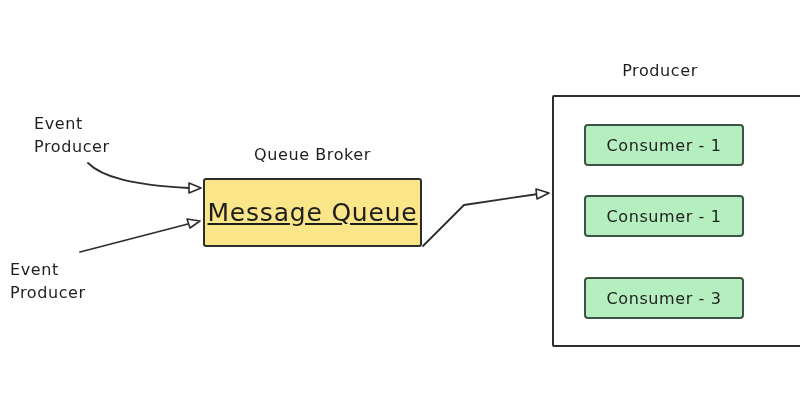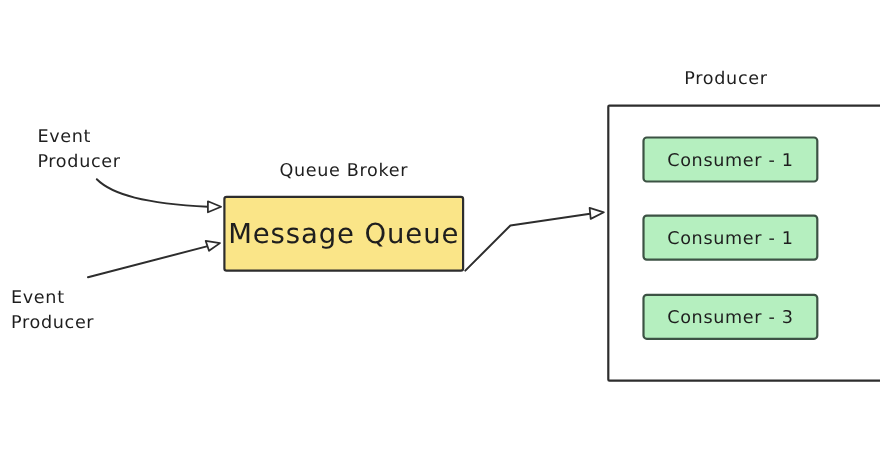--- a/index.html
+++ b/index.html
@@ -33,20 +33,21 @@
     position: absolute;
     left: 203px; top: 178px;
     width: 219px; height: 69px;
     background: #fae588;
     border: 2.5px solid #2d2d2d;
     border-radius: 3px;
     box-sizing: border-box;
     display: flex;
     align-items: center;
     justify-content: center;
+    text-decoration: underline;
   }
   .queue-box .queue-text {
     font-size: 25px;
     letter-spacing: 0.8px;
     color: #1e1e1e;
   }
   .consumers-container {
     position: absolute;
     left: 552px; top: 95px;
     width: 252px; height: 252px;
@@ -67,21 +68,21 @@
     align-items: center;
     justify-content: center;
   }
   .consumer-box .consumer-text {
     font-size: 16px;
     letter-spacing: 0.6px;
     color: #1e1e1e;
   }
   .consumer-1 { top: 27px; }
   .consumer-2 { top: 98px; }
-  .consumer-3 { top: 170px; align-items: center; }
+  .consumer-3 { top: 180px; align-items: center; }
 
   .arrows-layer {
     position: absolute;
     left: 0; top: 0;
     width: 800px; height: 413px;
     pointer-events: none;
   }
   .arrow-line {
     fill: none;
     stroke: #2d2d2d;

